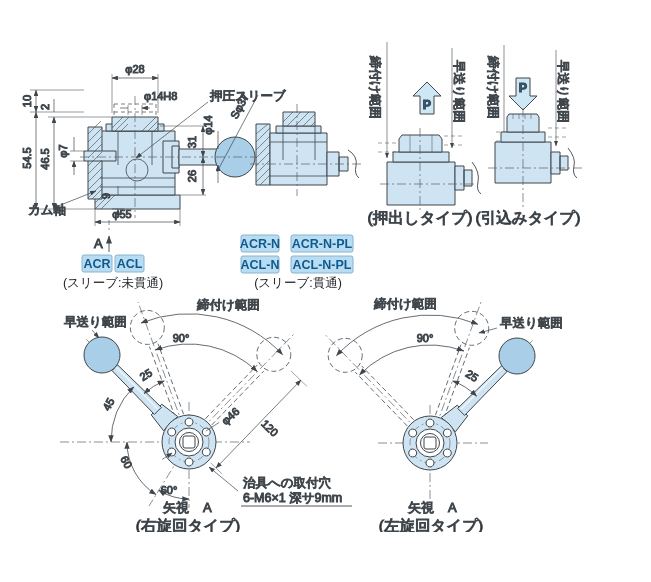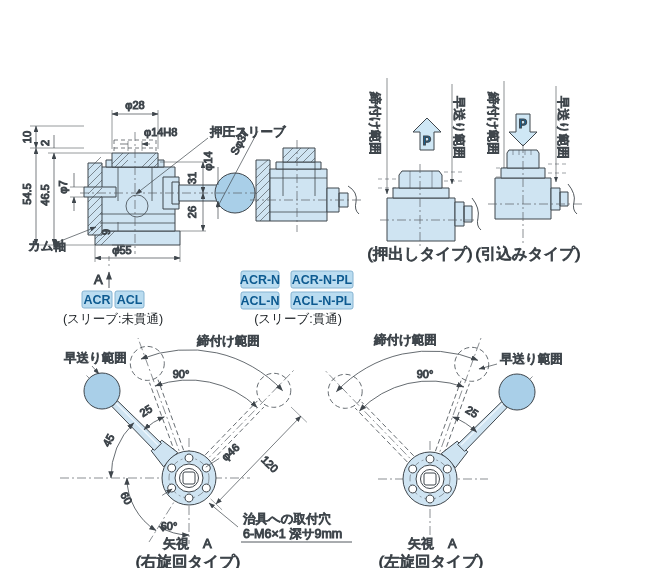--- a/index.html
+++ b/index.html
@@ -1,17 +1,17 @@
 <!DOCTYPE html>
 <html><head>
 <meta charset="utf-8">
 <style>
   html,body{margin:0;padding:0;background:#fff;}
   .stage{position:relative;width:651px;height:532px;background:#ffffff;overflow:hidden;
-         font-family:"Liberation Sans","DejaVu Sans",sans-serif;margin-top:36px;}
+         font-family:"Liberation Sans","DejaVu Sans",sans-serif;}
   svg{position:absolute;left:0;top:0;}
   svg text{font-family:"Liberation Sans","DejaVu Sans",sans-serif;fill:#1b2024;}
   .dim{font-size:11px;}
   .jp{font-size:12.5px;}
   .cap{font-size:15.5px;fill:#101317;}
   .badge-t{font-size:12.5px;font-weight:bold;fill:#0d5a90;}
   .p-t{font-size:12.5px;font-weight:bold;fill:#1468a0;}
   .vref{font-size:13px;}
 </style>
 </head>

